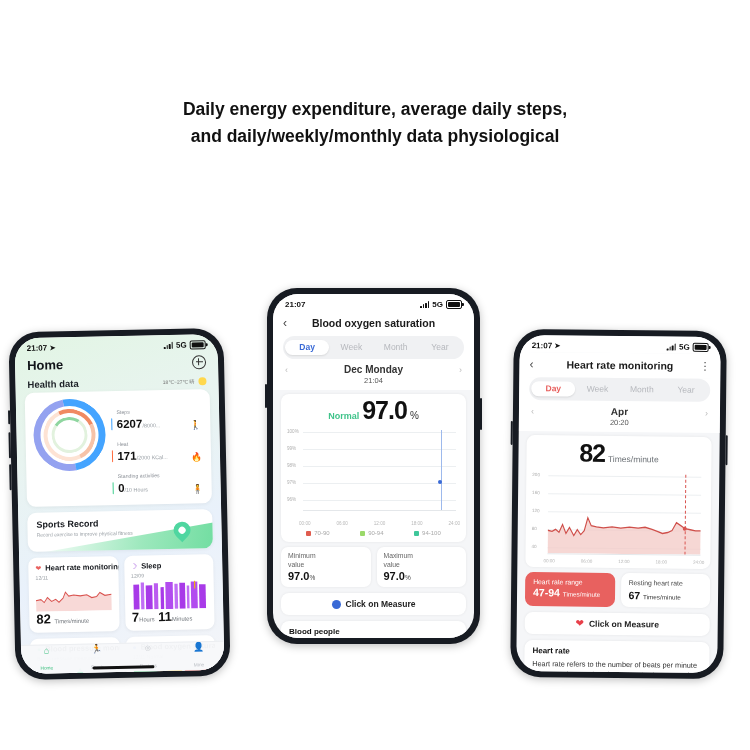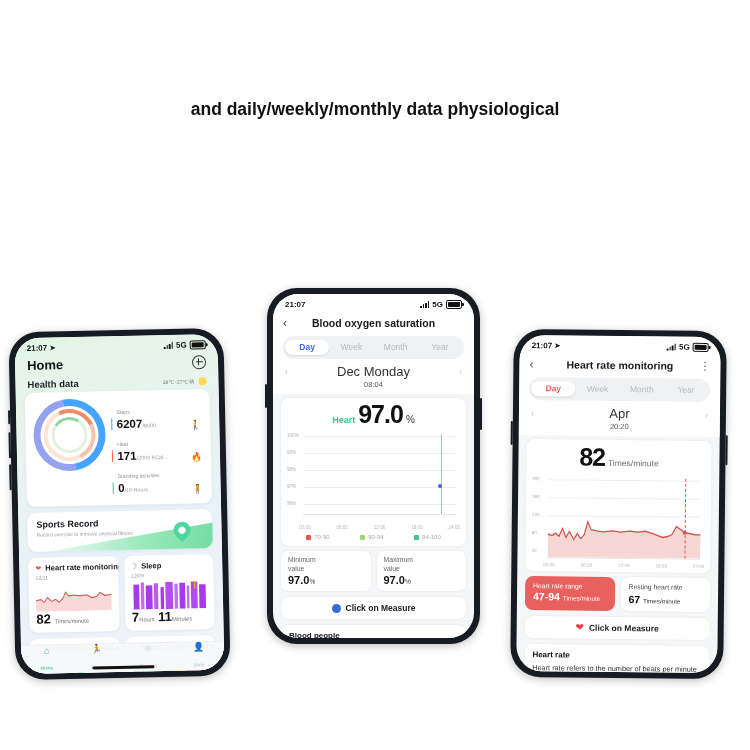--- a/index.html
+++ b/index.html
@@ -57,21 +57,21 @@
   .navhead .ttl{flex:1;text-align:center;font-size:10.5px;font-weight:bold;color:#1a1a1a;}
   .navhead .dots{width:14px;text-align:right;font-size:11px;color:#444;letter-spacing:0;line-height:8px;}
 
   
   .seg{display:flex;background:#f0f1f3;border-radius:13px;margin:0 10px;padding:2px;height:19px;align-items:center;}
   .seg div{flex:1;text-align:center;font-size:8.5px;color:#b6b8bd;line-height:15px;border-radius:11px;}
   .seg div.active{background:#fff;font-weight:bold;box-shadow:0 1px 2px rgba(0,0,0,.1);}
 
   
   .daterow{display:flex;align-items:center;justify-content:space-between;padding:5px 12px 0 12px;}
-  .daterow .d{font-size:13px;font-weight:normal;color:#333;}
+  .daterow .d{font-size:10px;font-weight:bold;color:#333;}
   .daterow .ar{font-size:9px;color:#bbb;}
   .timesub{text-align:center;font-size:7.5px;color:#555;margin-top:1px;}
 
   .card{background:#fff;border-radius:8px;margin:5px 8px;box-shadow:0 0 3px rgba(0,0,0,.07);}
 
   .bigval{display:flex;align-items:baseline;justify-content:center;padding:2px 0 1px 0;gap:3px;}
   .bigval .lbl{font-size:9px;color:#3fc38a;font-weight:bold;}
   .bigval .num{font-size:25px;font-weight:bold;color:#111;letter-spacing:-1px;}
   .bigval .unit{font-size:10px;color:#333;}
 
@@ -161,20 +161,21 @@
 </style>
 </head>
 <body>
 
 <div class="page">
 
   <div class="headline">
     <h1>
     </h1>
     <div class="subhead">
+      <span>Daily energy expenditure, average daily steps,</span>
       <span class="s2">and daily/weekly/monthly data physiological</span>
     </div>
   </div>
 
   <div class="phone" style="left:12px;top:330px;width:215px;height:348px;transform:rotate(-1.2deg);">
     <div class="body"></div>
     <div class="btn-side" style="left:-2px;top:78px;width:2px;height:14px;"></div>
     <div class="btn-side" style="left:-2px;top:100px;width:2px;height:26px;"></div>
     <div class="btn-side" style="left:-2px;top:132px;width:2px;height:26px;"></div>
     <div class="screen">
@@ -365,26 +366,26 @@
           <div class="active" style="color:#3a6ad6;">Day</div>
           <div>Week</div>
           <div>Month</div>
           <div>Year</div>
         </div>
         <div class="daterow">
           <span class="ar">‹</span>
           <span class="d">Dec Monday</span>
           <span class="ar">›</span>
         </div>
-        <div class="timesub">08:04</div>
+        <div class="timesub">21:04</div>
       </div>
 
       <div class="card" style="margin-top:4px;padding-bottom:4px;">
         <div class="bigval">
-          <span class="lbl">Heart</span>
+          <span class="lbl">Normal</span>
           <span class="num">97.0</span>
           <span class="unit">%</span>
         </div>
         <div class="chartbox">
           <div class="gridline" style="top:4px;"></div>
             <div class="axlabel" style="top:1px;">100%</div>
           <div class="gridline" style="top:21px;"></div>
             <div class="axlabel" style="top:18px;">99%</div>
           <div class="gridline" style="top:38px;"></div>
             <div class="axlabel" style="top:35px;">98%</div>

